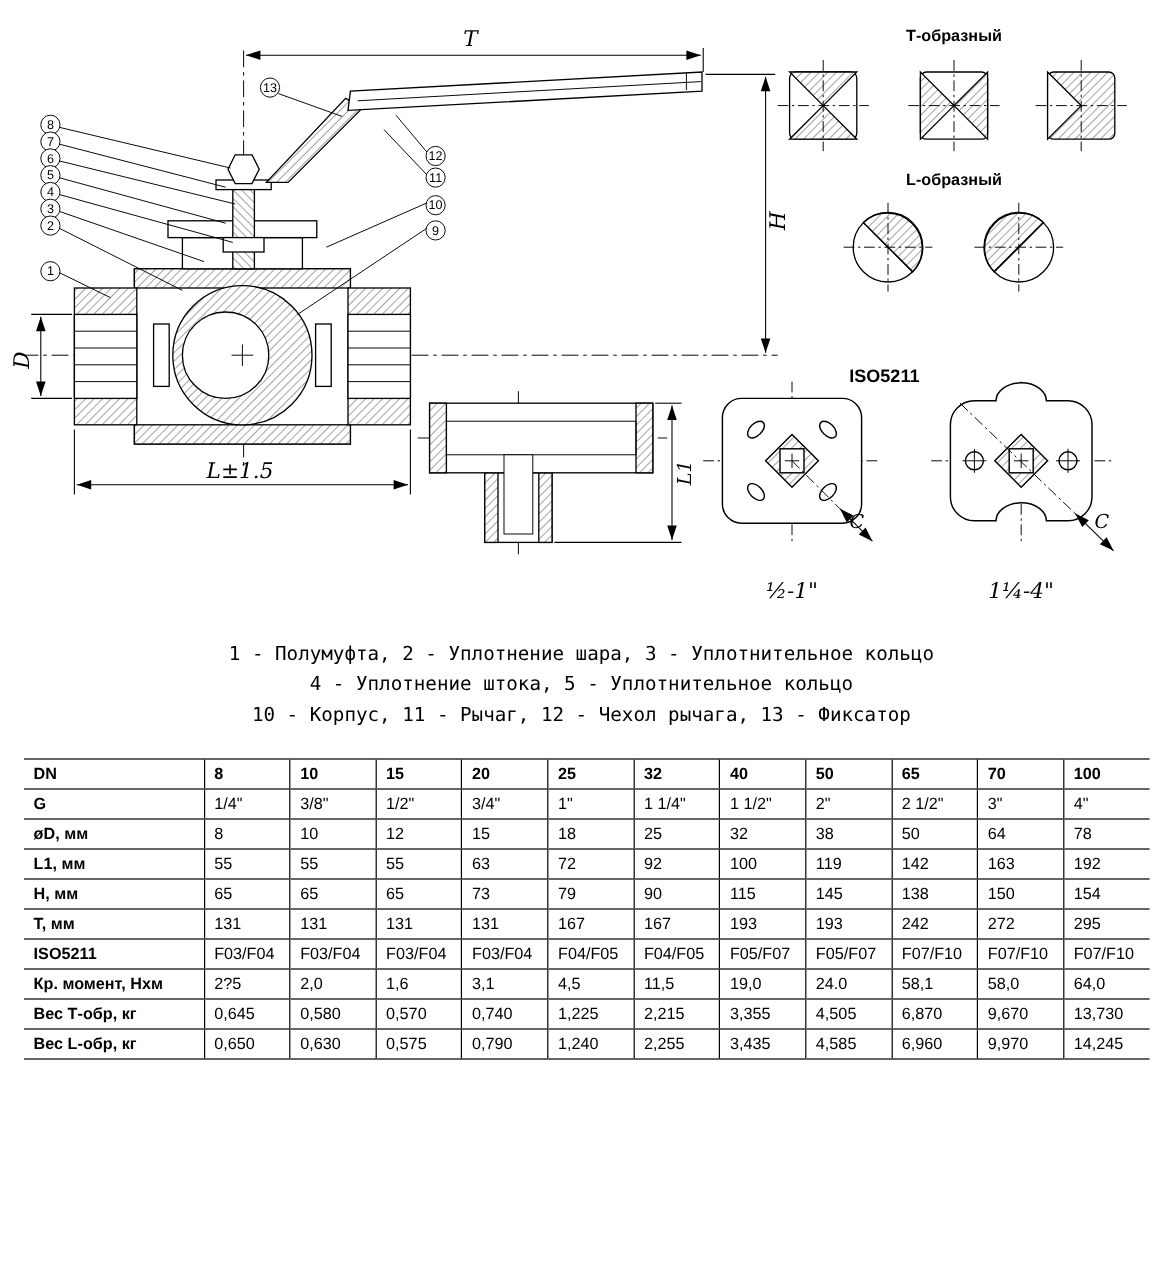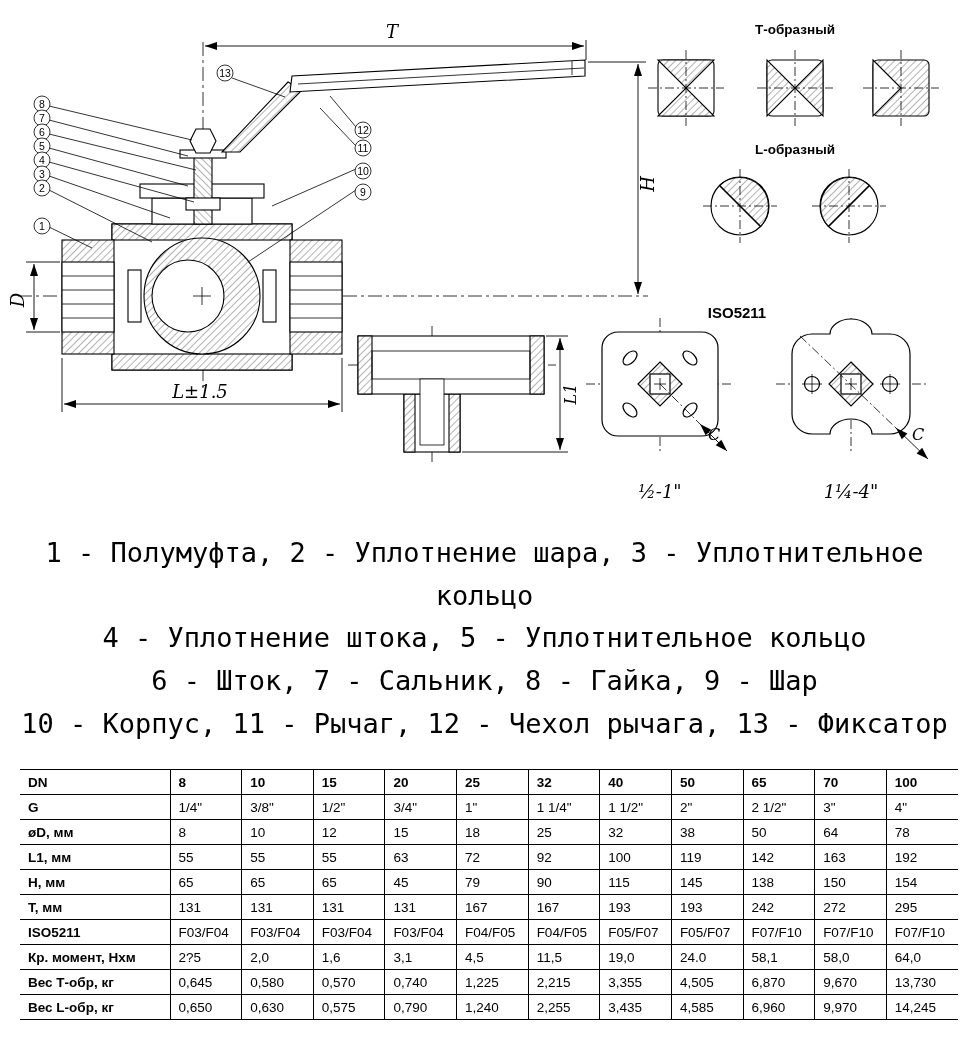--- a/index.html
+++ b/index.html
@@ -11,21 +11,21 @@
   svg { display: block; }
   .cl  { stroke-dasharray: 14 4 3 4; stroke-width: 0.8; }
   .cl2 { stroke-dasharray: 9 3 2 3; stroke-width: 0.8; }
   .thin { stroke-width: 0.8; }
   .dimtxt { font: italic 18px "DejaVu Serif", serif; fill: #000; stroke: none; }
   .dimtxt.small { font-size: 16px; }
   .lblb { font: bold 13.5px "Liberation Sans", sans-serif; fill: #000; stroke: none; }
   .callout-num { font: 10.5px "Liberation Sans", sans-serif; fill: #000; stroke: none; text-anchor: middle; }
   .legend {
     text-align: center; font-family: "DejaVu Sans Mono", monospace;
-    font-size: 27px; line-height: 1.58; margin-top: 22px;
+    font-size: 16px; line-height: 1.58; margin-top: 22px;
   }
   table.spec {
     border-collapse: collapse; table-layout: fixed; width: 938px;
     margin: 24px 0 0 20px; font-size: 13.5px;
   }
   .spec td { border-bottom: 1px solid #000; padding: 4.5px 8px; overflow: hidden; white-space: nowrap; }
   .spec td + td { border-left: 1px solid #000; }
   .spec tr:first-child td { border-top: 1px solid #000; font-weight: bold; }
   .spec td.lbl { font-weight: bold; margin-left: 34px; }
 </style>
@@ -241,21 +241,20 @@
   <text class="lblb" x="737" y="318" text-anchor="middle" style="font-size:15px">ISO5211</text>
   <text class="dimtxt small" x="708" y="440">C</text>
   <text class="dimtxt small" x="912" y="440">C</text>
   <text class="dimtxt" x="660" y="498" text-anchor="middle">½-1"</text>
   <text class="dimtxt" x="851" y="498" text-anchor="middle">1¼-4"</text>
 </svg>
 
 <div class="legend">
   <div>1 - Полумуфта, 2 - Уплотнение шара, 3 - Уплотнительное кольцо</div>
   <div>4 - Уплотнение штока, 5 - Уплотнительное кольцо</div>
-  <div>6 - Шток, 7 - Сальник, 8 - Гайка, 9 - Шар</div>
   <div>10 - Корпус, 11 - Рычаг, 12 - Чехол рычага, 13 - Фиксатор</div>
 </div>
 
 <table class="spec">
       <colgroup>
         <col style="width: 150px;">
         <col>
         <col>
         <col>
         <col>
@@ -322,21 +321,21 @@
           <td>119</td>
           <td>142</td>
           <td>163</td>
           <td>192</td>
         </tr>
         <tr>
           <td class="lbl">H, мм</td>
           <td>65</td>
           <td>65</td>
           <td>65</td>
-          <td>45</td>
+          <td>73</td>
           <td>79</td>
           <td>90</td>
           <td>115</td>
           <td>145</td>
           <td>138</td>
           <td>150</td>
           <td>154</td>
         </tr>
         <tr>
           <td class="lbl">T, мм</td>

